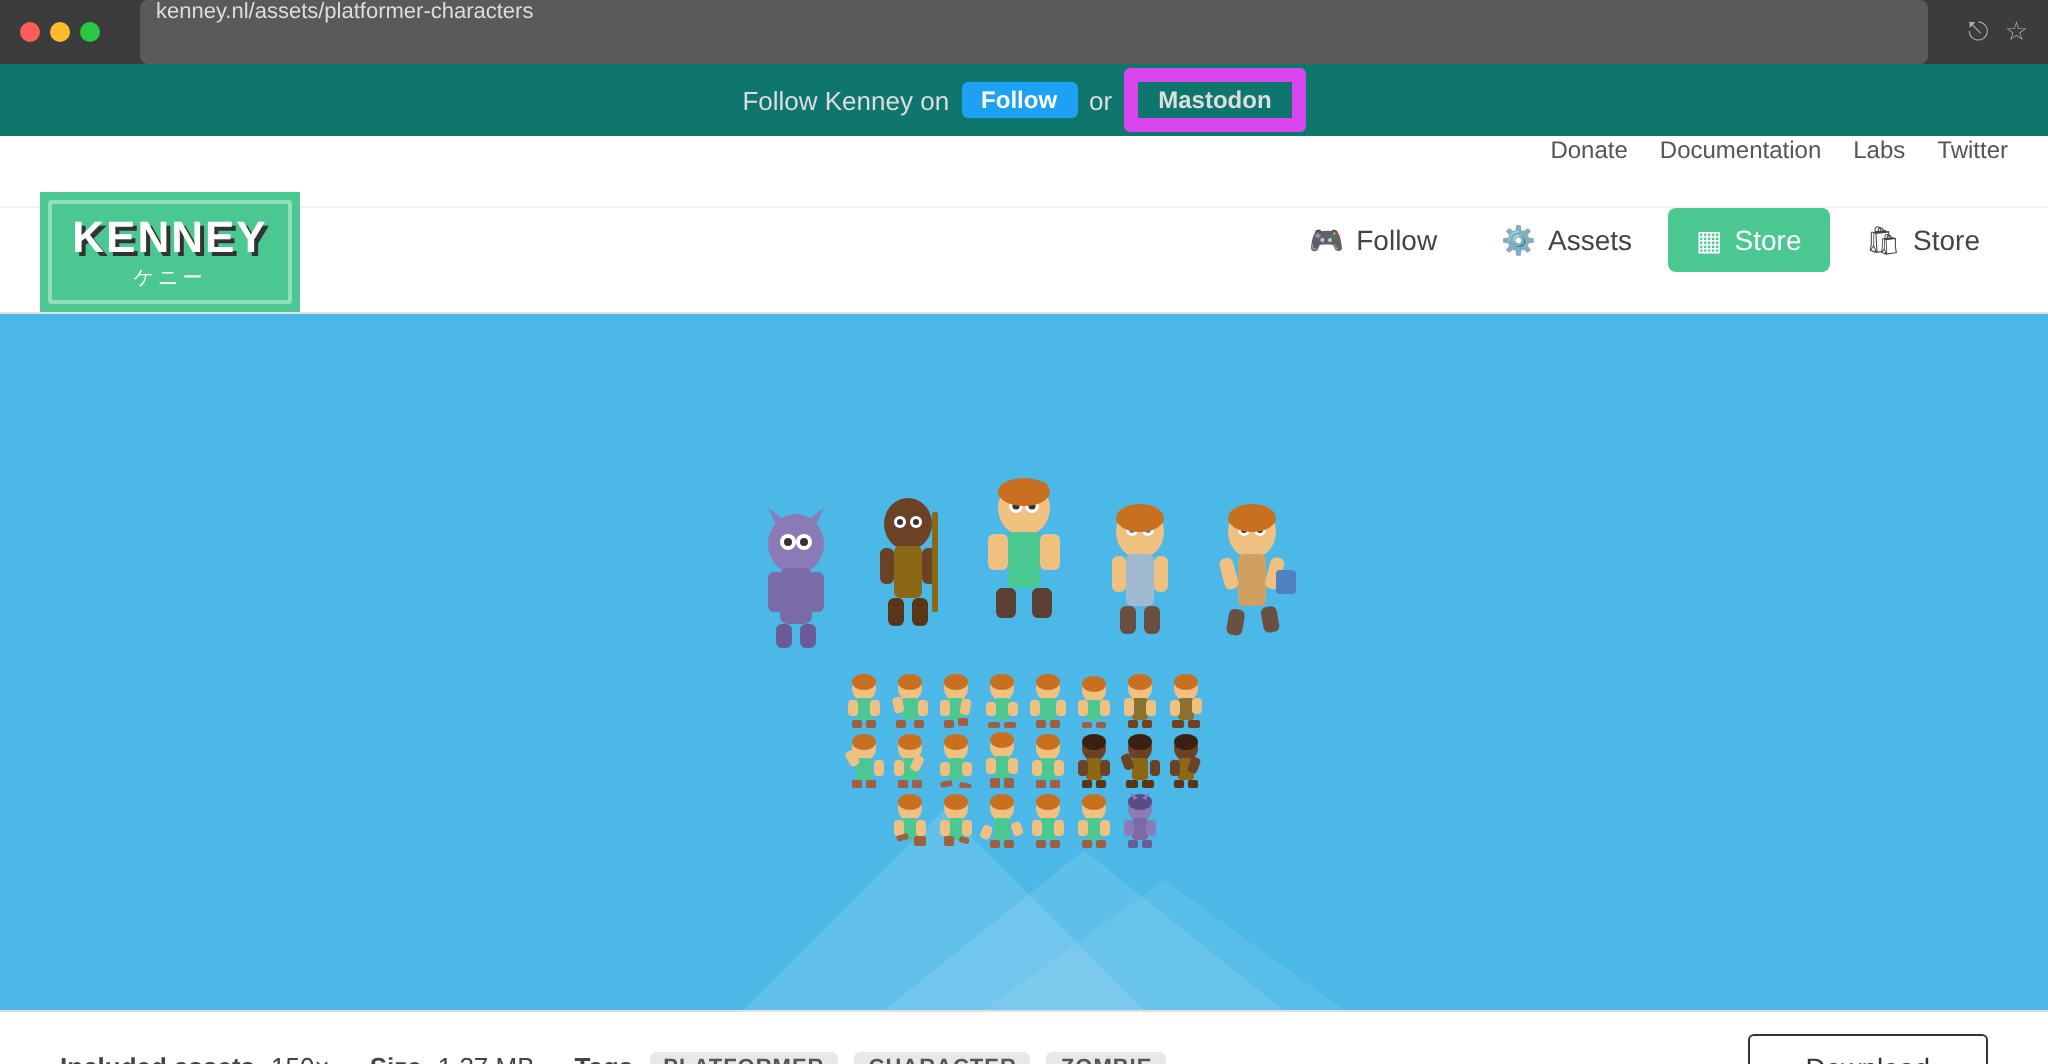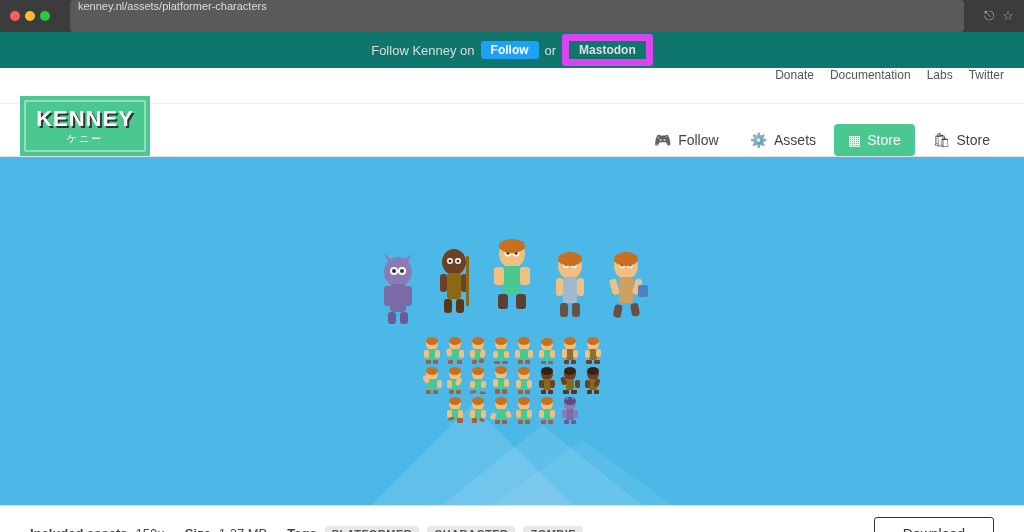--- a/index.html
+++ b/index.html
@@ -74,21 +74,21 @@
       align-items: flex-start;
       justify-content: space-between;
       padding: 0 20px;
       height: 36px;
       border-bottom: 1px solid #f0f0f0;
     }
     .header-links { display: flex; gap: 16px; font-size: 12px; color: #555; }
     .header-links span { cursor: pointer; }
     .header-nav {
       display: flex;
-      align-items: flex-end;
+      align-items: flex-start;
       padding: 0 20px;
       height: 52px;
     }
     .logo-area {
       background: #4bc891;
       width: 130px;
       height: 60px;
       display: flex;
       align-items: center;
       justify-content: center;

